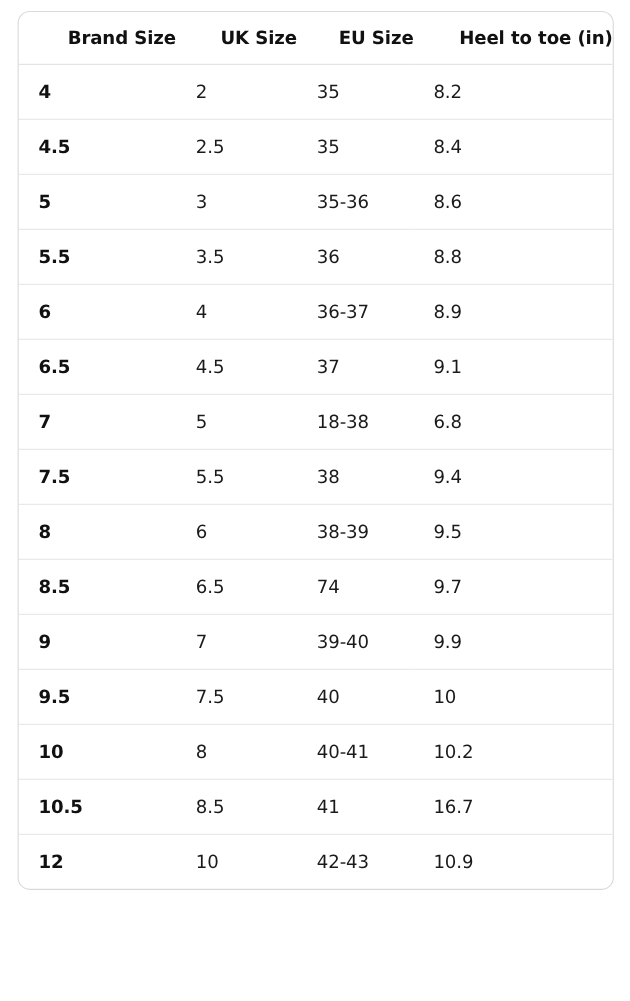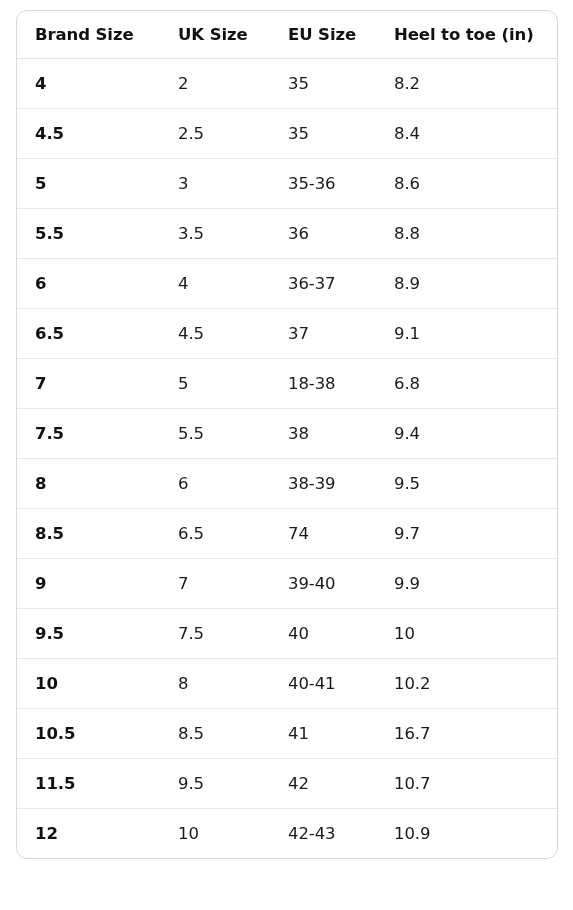--- a/index.html
+++ b/index.html
@@ -32,21 +32,21 @@
     border-collapse: collapse;
     table-layout: fixed;
   }
 
   table.size-table col.col-brand { width: 143px; }
   table.size-table col.col-uk    { width: 110px; }
   table.size-table col.col-eu    { width: 106px; }
   table.size-table col.col-heel  { width: 181px; }
 
   table.size-table th {
-    text-align: left;
+    text-align: right;
     font-weight: bold;
     font-size: 16.5px;
     color: #111111;
     padding: 0 0 0 18px;
     height: 47px;
     vertical-align: middle;
     border-bottom: 1px solid #e2e2e2;
     letter-spacing: -0.1px;
   }
 
@@ -169,26 +169,20 @@
           <td>40-41</td>
           <td>10.2</td>
         </tr>
         <tr>
           <td class="brand-cell">10.5</td>
           <td>8.5</td>
           <td>41</td>
           <td>16.7</td>
         </tr>
         <tr>
-          <td class="brand-cell">11.5</td>
-          <td>9.5</td>
-          <td>42</td>
-          <td>10.7</td>
-        </tr>
-        <tr>
           <td class="brand-cell">12</td>
           <td>10</td>
           <td>42-43</td>
           <td>10.9</td>
         </tr>
       </tbody>
   </table>
 </div>
 
 </body></html>

